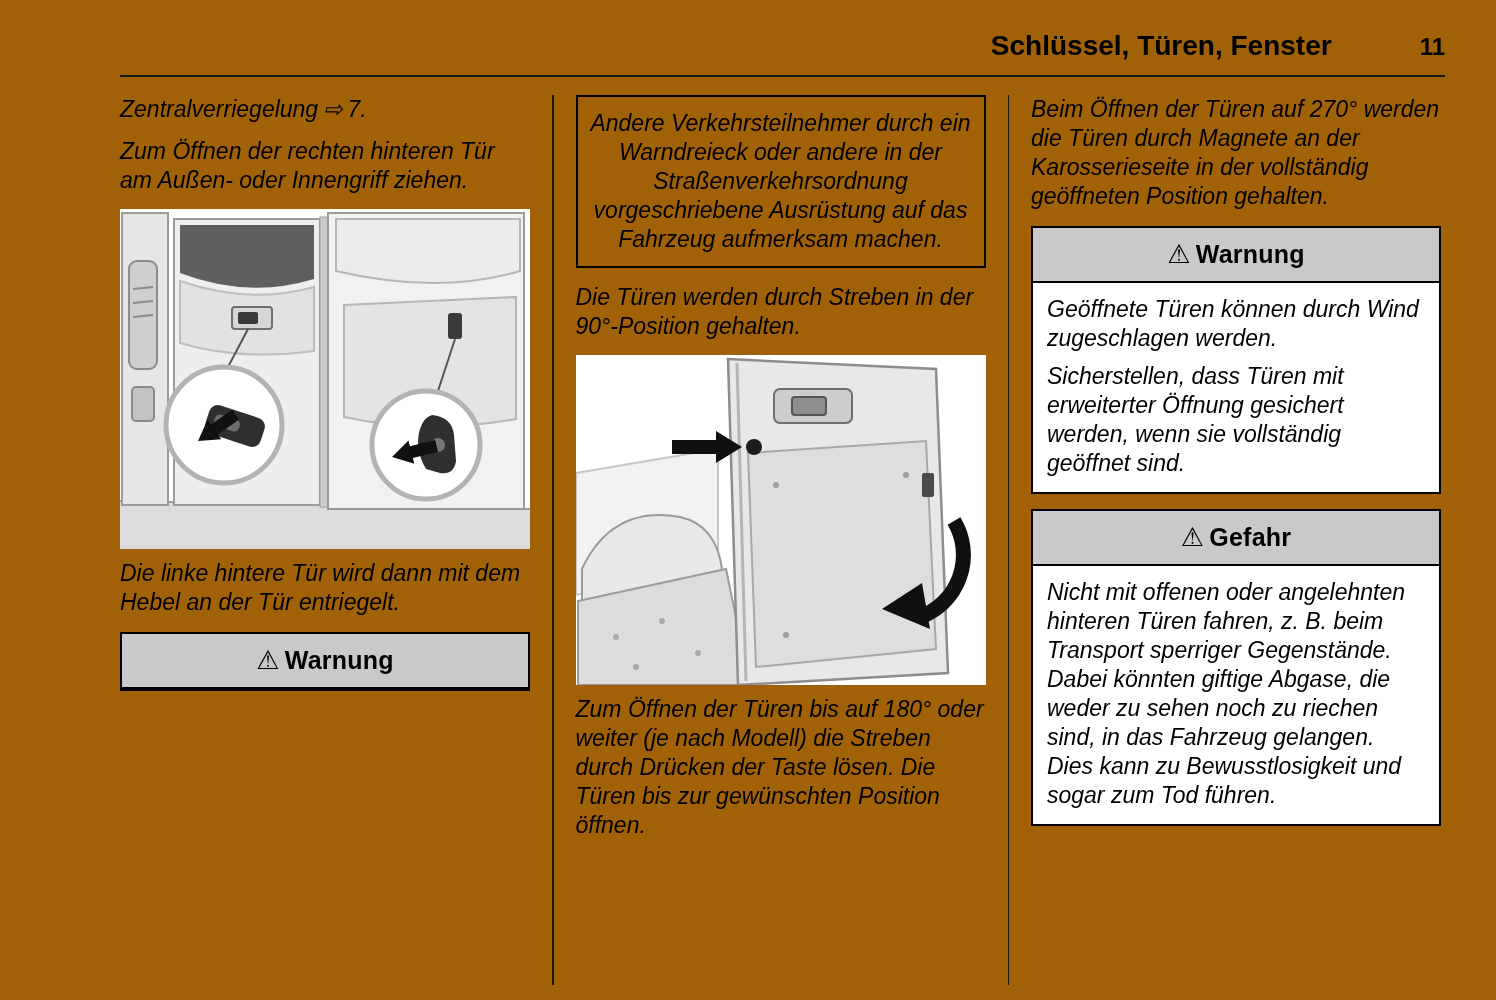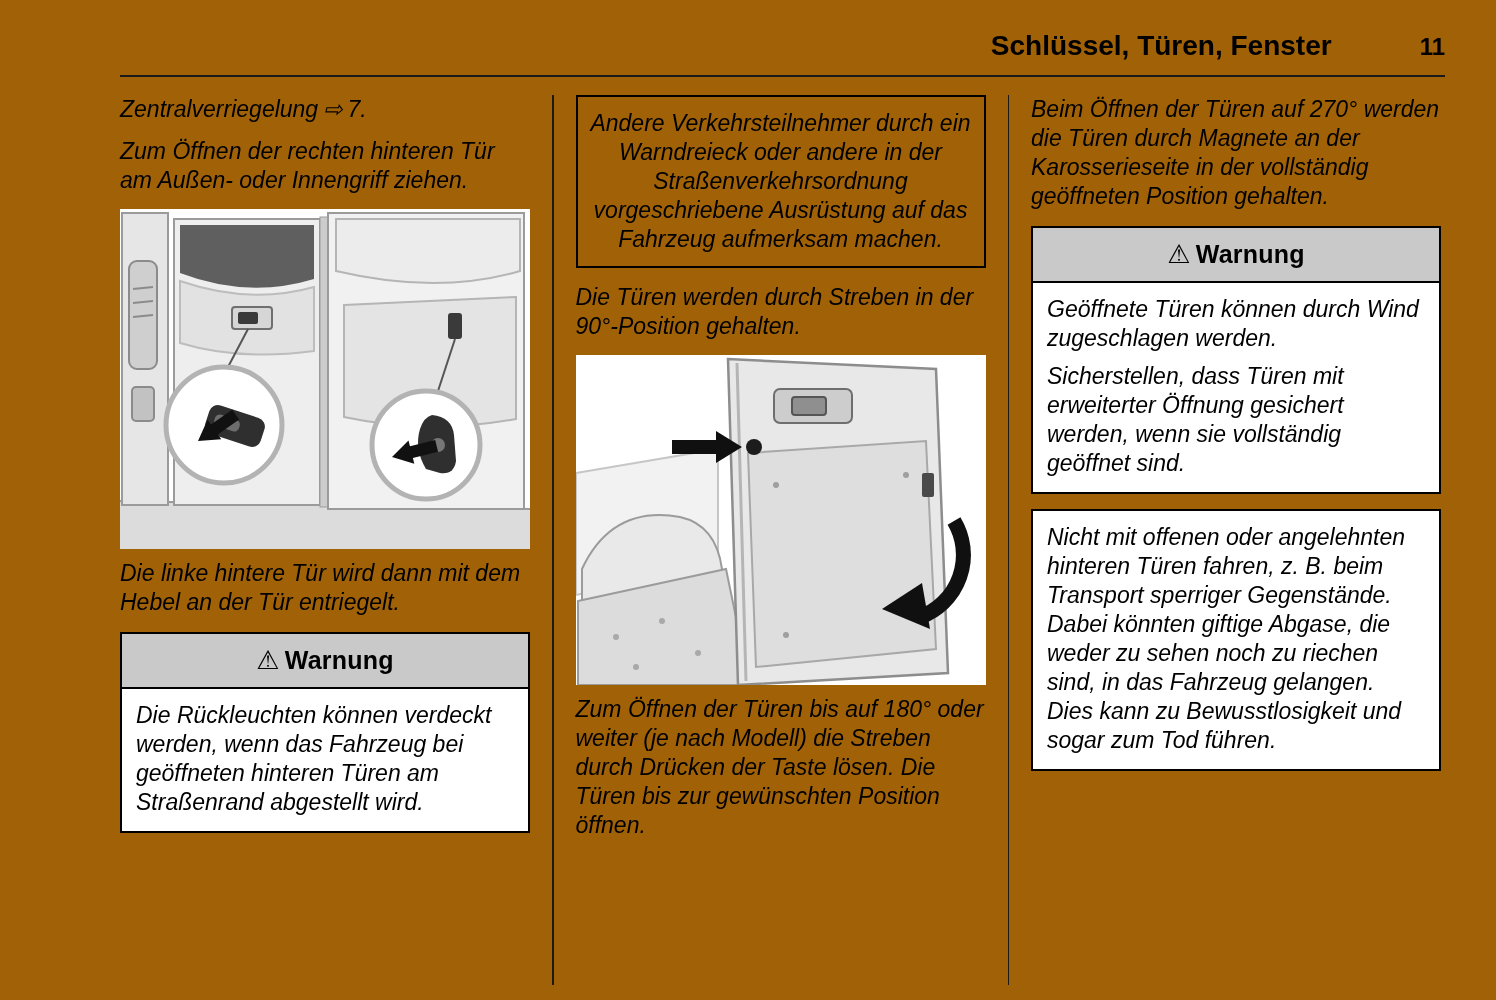--- a/index.html
+++ b/index.html
@@ -100,23 +100,20 @@
           <g transform="translate(272,248) rotate(-14)">
             <polygon points="0,0 20,-12 20,-6 46,-6 46,6 20,6 20,12" fill="#111111"></polygon>
           </g>
         </svg>
       </figure>
 
       <p class="para">Die linke hintere Tür wird dann mit dem Hebel an der Tür entriegelt.</p>
 
       <div class="warnbox">
         <div class="warnbox-header"><span class="warn-icon">⚠</span><span>Warnung</span></div>
-        <div class="warnbox-body">
-          <p class="para">Die Rückleuchten können verdeckt werden, wenn das Fahrzeug bei geöffneten hinteren Türen am Straßenrand abgestellt wird.</p>
-        </div>
       </div>
     </div>
 
     <div class="vdiv"></div>
 
     <div class="col">
       <div class="notice-box">
         <p class="para">Andere Verkehrsteilnehmer durch ein Warndreieck oder andere in der Straßenverkehrsordnung vorgeschriebene Ausrüstung auf das Fahrzeug aufmerksam machen.</p>
       </div>
 
@@ -170,20 +167,21 @@
       <div class="warnbox">
         <div class="warnbox-header"><span class="warn-icon">⚠</span><span>Warnung</span></div>
         <div class="warnbox-body">
           <p class="para">Geöffnete Türen können durch Wind zugeschlagen werden.</p>
           <p class="para">Sicherstellen, dass Türen mit erweiterter Öffnung gesichert werden, wenn sie vollständig geöffnet sind.</p>
         </div>
       </div>
 
 
       <div class="warnbox">
+        <div class="warnbox-header"><span class="warn-icon">⚠</span><span>Gefahr</span></div>
         <div class="warnbox-body">
           <p class="para">Nicht mit offenen oder angelehnten hinteren Türen fahren, z. B. beim Transport sperriger Gegenstände. Dabei könnten giftige Abgase, die weder zu sehen noch zu riechen sind, in das Fahrzeug gelangen. Dies kann zu Bewusstlosigkeit und sogar zum Tod führen.</p>
         </div>
       </div>
     </div>
 
   </div>
 </div>
 
 </body></html>

